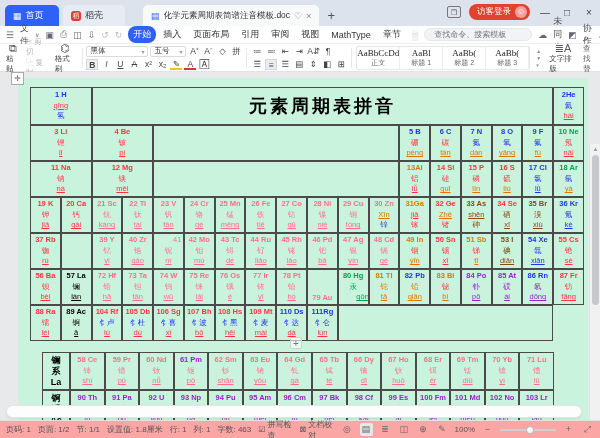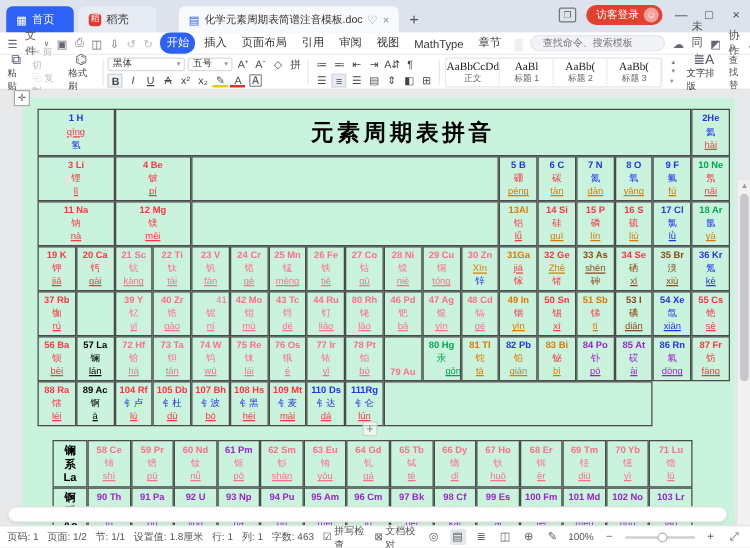--- a/index.html
+++ b/index.html
@@ -116,21 +116,21 @@
   .vscroll .arr { width:11px; height:10px; font-size:6px; color:#999;
     text-align:center; line-height:10px; }
   .vscroll .thumb { position:absolute; left:2px; top:11px; width:7px;
     height:150px; background:#c6c8cb; border-radius:4px; }
   .hscroll { position:absolute; left:6px; top:333px; width:576px; height:13px;
     background:#fdfdfd; border:1px solid #e4e4e4; border-radius:7px;
     box-shadow:0 1px 2px rgba(0,0,0,.08); }
 
   
   .statusbar { position:absolute; left:0; top:420px; width:600px; height:18px;
-    background:#ffffff; border-top:1px solid #e1e1e1; display:flex;
+    background:#fca5a5; border-top:1px solid #e1e1e1; display:flex;
     align-items:center; font-size:8px; color:#555; padding:0 6px; gap:7px; }
   .st-it { white-space:nowrap; }
   .st-box { display:flex; align-items:center; gap:2px; }
   .st-right { margin-left:auto; display:flex; align-items:center; gap:6px; }
   .view-ic { font-size:9px; color:#666; width:13px; height:13px;
     line-height:13px; text-align:center; }
   .view-ic.sel { background:#e4e7eb; border-radius:2px; }
   .slider { width:56px; height:2px; background:#cfcfcf; border-radius:1px;
     position:relative; }
   .slider .knob { position:absolute; left:26px; top:-3px; width:8px; height:8px;
@@ -519,21 +519,21 @@
           <div class="ln" style="color: rgb(255, 110, 142); font-weight: bold;">43 Tc</div>
           <div class="ln" style="color: rgb(255, 110, 142);">锝</div>
           <div class="ln ul" style="color: rgb(255, 110, 142);">dé</div>
         </div>
         <div class="pcell">
           <div class="ln" style="color: rgb(255, 110, 142); font-weight: bold;">44 Ru</div>
           <div class="ln" style="color: rgb(255, 110, 142);">钌</div>
           <div class="ln ul" style="color: rgb(255, 110, 142);">liǎo</div>
         </div>
         <div class="pcell">
-          <div class="ln" style="color: rgb(255, 110, 142); font-weight: bold;">80 Rh</div>
+          <div class="ln" style="color: rgb(255, 110, 142); font-weight: bold;">45 Rh</div>
           <div class="ln" style="color: rgb(255, 110, 142);">铑</div>
           <div class="ln ul" style="color: rgb(255, 110, 142);">lǎo</div>
         </div>
         <div class="pcell">
           <div class="ln" style="color: rgb(255, 110, 142); font-weight: bold;">46 Pd</div>
           <div class="ln" style="color: rgb(255, 110, 142);">钯</div>
           <div class="ln ul" style="color: rgb(255, 110, 142);">bǎ</div>
         </div>
         <div class="pcell">
           <div class="ln" style="color: rgb(255, 110, 142); font-weight: bold;">47 Ag</div>
@@ -677,20 +677,25 @@
         </div>
         <div class="pcell">
           <div class="ln" style="color: rgb(255, 51, 68); font-weight: bold;">104 Rf</div>
           <div class="ln" style="color: rgb(34, 51, 238);">钅卢</div>
           <div class="ln ul" style="color: rgb(255, 51, 68);">lú</div>
         </div>
         <div class="pcell">
           <div class="ln" style="color: rgb(255, 51, 68); font-weight: bold;">105 Db</div>
           <div class="ln" style="color: rgb(34, 51, 238);">钅杜</div>
           <div class="ln ul" style="color: rgb(255, 51, 68);">dù</div>
+        </div>
+        <div class="pcell">
+          <div class="ln" style="color: rgb(255, 51, 68); font-weight: bold;">106 Sg</div>
+          <div class="ln" style="color: rgb(34, 51, 238);">钅喜</div>
+          <div class="ln ul" style="color: rgb(255, 51, 68);">xǐ</div>
         </div>
         <div class="pcell">
           <div class="ln" style="color: rgb(255, 51, 68); font-weight: bold;">107 Bh</div>
           <div class="ln" style="color: rgb(34, 51, 238);">钅波</div>
           <div class="ln ul" style="color: rgb(255, 51, 68);">bō</div>
         </div>
         <div class="pcell">
           <div class="ln" style="color: rgb(255, 51, 68); font-weight: bold;">108 Hs</div>
           <div class="ln" style="color: rgb(34, 51, 238);">钅黑</div>
           <div class="ln ul" style="color: rgb(255, 51, 68);">hēi</div>

